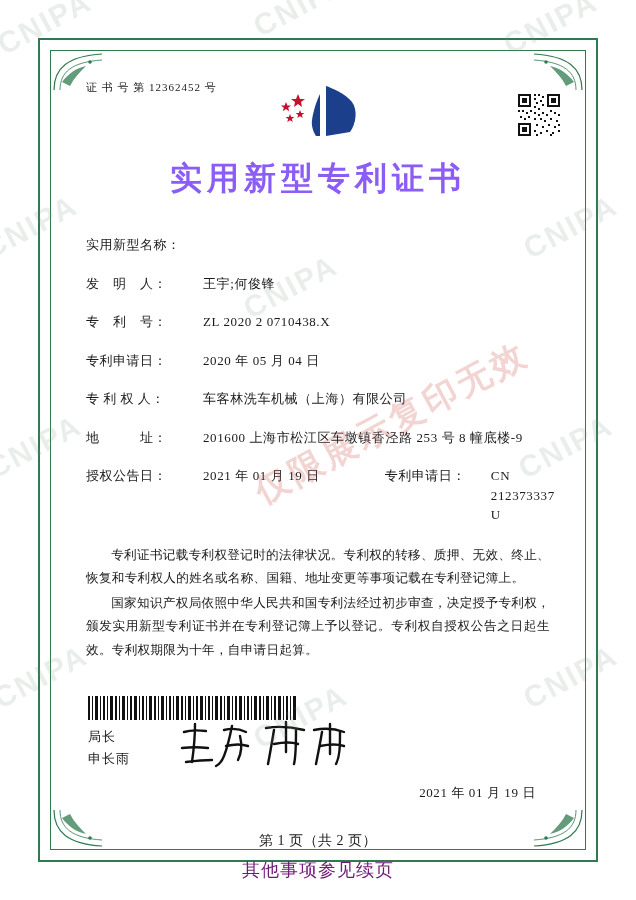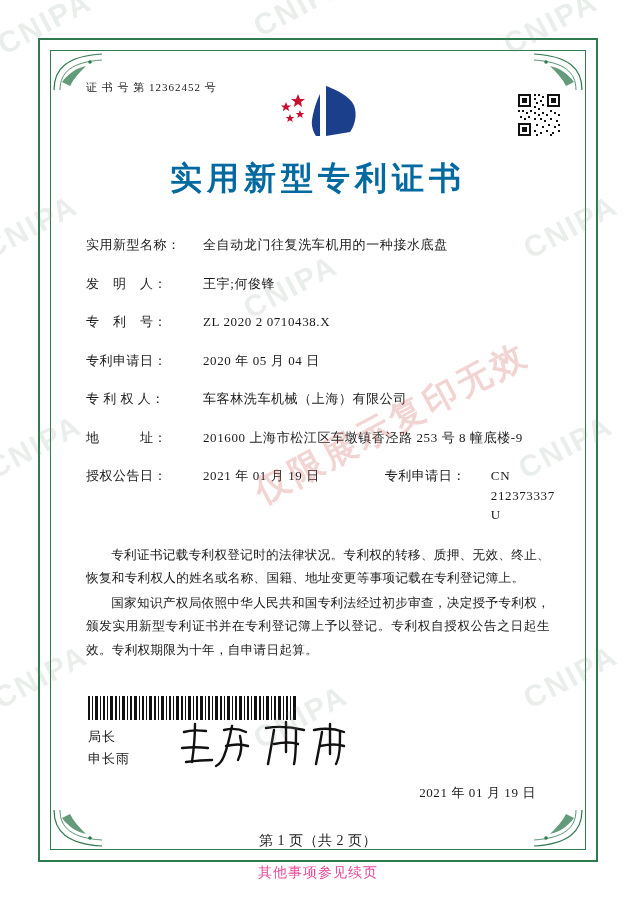--- a/index.html
+++ b/index.html
@@ -118,21 +118,21 @@
     height: 62px;
     position: relative;
   }
 
   .title {
     text-align: center;
     font-size: 32px;
     font-weight: bold;
     letter-spacing: 5px;
     margin-top: 62px;
-    color: #0369a1;
+    color: #8b5cf6;
     font-family: "Liberation Serif", "DejaVu Serif", serif;
   }
 
   .fields {
     margin-top: 34px;
     padding: 0 6px;
   }
   .field-row {
     display: flex;
     align-items: baseline;
@@ -207,22 +207,22 @@
     font-size: 14px;
     margin-top: 30px;
     letter-spacing: 0.5px;
   }
 
   .footer-note {
     position: absolute;
     left: 0; right: 0;
     bottom: 18px;
     text-align: center;
-    font-size: 14px;
-    color: #ec4899;
+    font-size: 18px;
+    color: #701a75;
     letter-spacing: 1px;
     z-index: 6;
     margin-top: 32px;
   }
 </style>
 </head>
 <body>
 
 <div class="wm-layer">
   <div class="wm wm-cnipa" style="left:-6px;  top:6px;">CNIPA</div>
@@ -351,21 +351,20 @@
           </g>
         </svg>
       </div>
     </div>
 
     <div class="title">实用新型专利证书</div>
 
     <div class="fields">
       <div class="field-row">
         <div class="field-label">实用新型名称：</div>
-        <div class="field-value">全自动龙门往复洗车机用的一种接水底盘</div>
       </div>
       <div class="field-row">
         <div class="field-label">发　明　人：</div>
         <div class="field-value">王宇;何俊锋</div>
       </div>
       <div class="field-row">
         <div class="field-label">专　利　号：</div>
         <div class="field-value">ZL 2020 2 0710438.X</div>
       </div>
       <div class="field-row">

